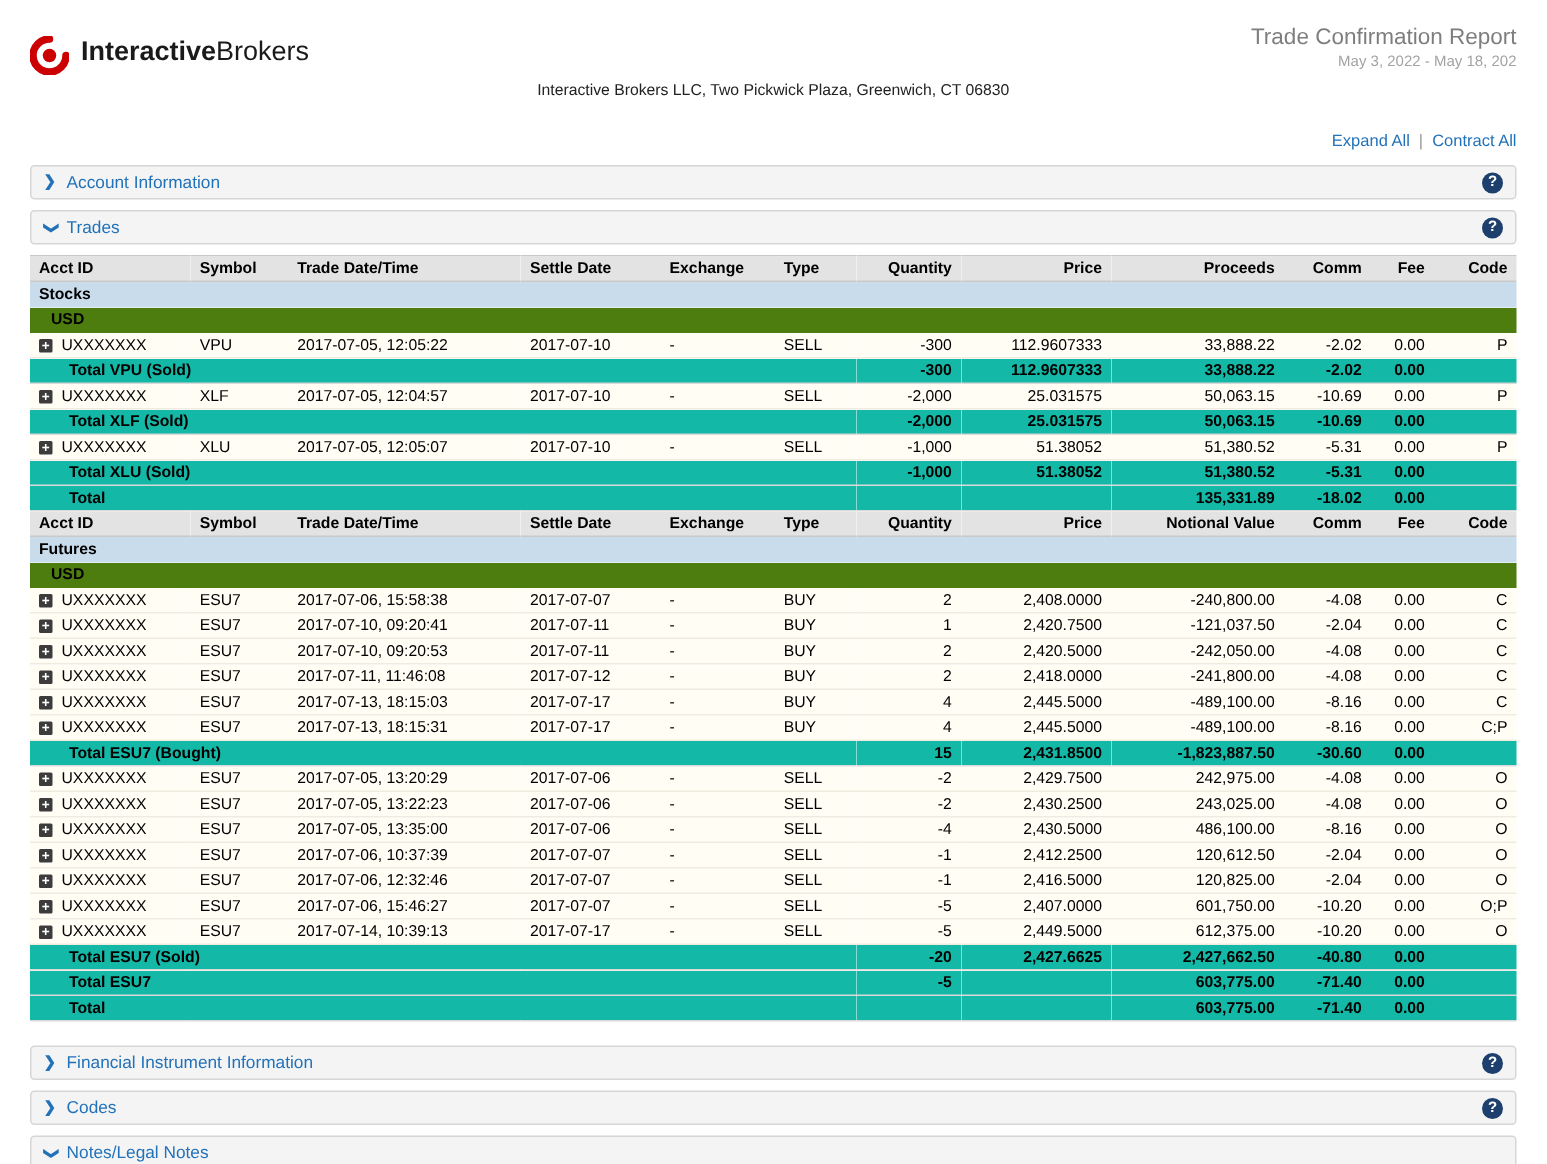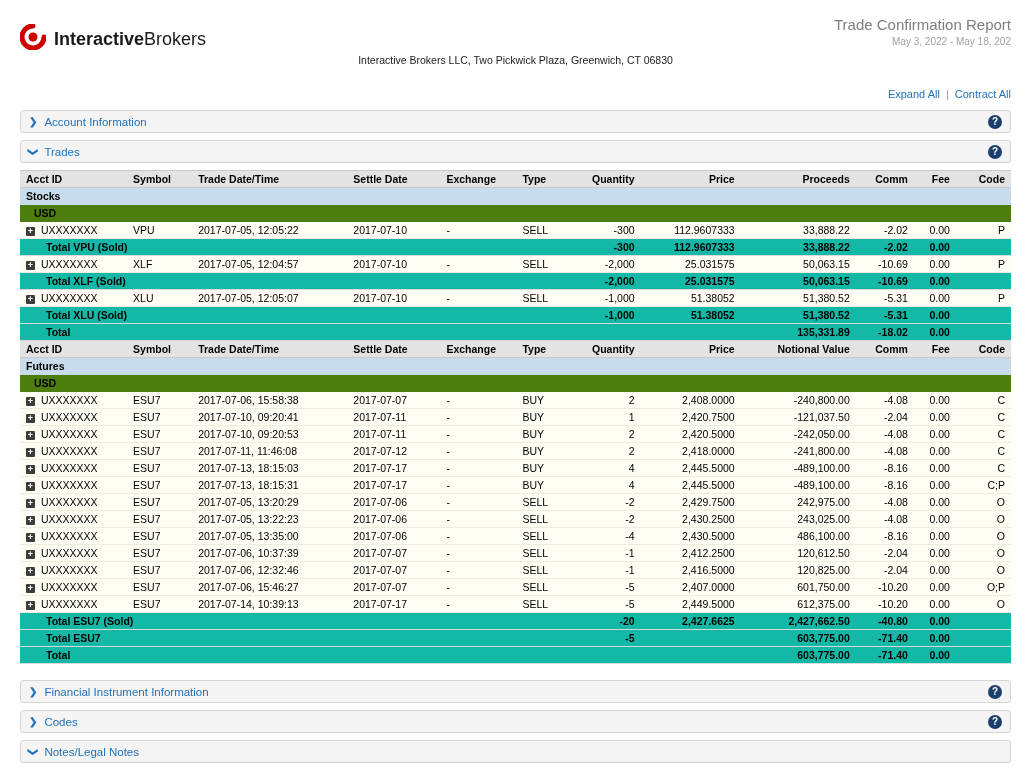--- a/index.html
+++ b/index.html
@@ -3,21 +3,21 @@
 <meta charset="utf-8">
 <title>Trade Confirmation Report</title>
 <style>
   * { box-sizing: border-box; }
   html, body { margin: 0; padding: 0; background: #fff; }
   body { font-family: "Liberation Sans", sans-serif; color: #000; }
   .page { width: 1031px; min-height: 776px; margin: 0 auto; padding: 12px 20px 24px; background: #fff; }
 
   
   .header-row { display: flex; justify-content: space-between; align-items: flex-start; }
-  .brand { display: flex; align-items: flex-end; gap: 8px; margin-top: 12px; }
+  .brand { display: flex; align-items: flex-start; gap: 8px; margin-top: 12px; }
   .brand-text { font-size: 18px; color: #1a1a1a; }
   .brand-bold { font-weight: bold; }
   .report-head { text-align: right; margin-top: 4px; }
   .report-title { font-size: 15px; color: #7e7e7e; font-weight: 400; }
   .report-dates { font-size: 10px; color: #a3a3a3; margin-top: 3px; }
   .address { text-align: center; font-size: 10.5px; color: #222; margin-top: 4px; }
 
   
   .links-row { text-align: right; font-size: 11px; margin-top: 22px; margin-bottom: 10px; }
   .links-row a { color: #2272b9; text-decoration: none; cursor: pointer; }
@@ -293,20 +293,29 @@
           <td>2017-07-17</td>
           <td>-</td>
           <td>BUY</td>
           <td class="num">4</td>
           <td class="num">2,445.5000</td>
           <td class="num">-489,100.00</td>
           <td class="num">-8.16</td>
           <td class="num">0.00</td>
           <td class="num">C;P</td>
         </tr>
+        <tr class="row-subtotal">
+          <td class="label-indent" colspan="6">Total ESU7 (Bought)</td>
+          <td class="num">15</td>
+          <td class="num">2,431.8500</td>
+          <td class="num">-1,823,887.50</td>
+          <td class="num">-30.60</td>
+          <td class="num">0.00</td>
+          <td class="num"></td>
+        </tr>
         <tr class="row-trade">
           <td><span class="plus-icon">+</span><span>UXXXXXXX</span></td>
           <td>ESU7</td>
           <td>2017-07-05, 13:20:29</td>
           <td>2017-07-06</td>
           <td>-</td>
           <td>SELL</td>
           <td class="num">-2</td>
           <td class="num">2,429.7500</td>
           <td class="num">242,975.00</td>

